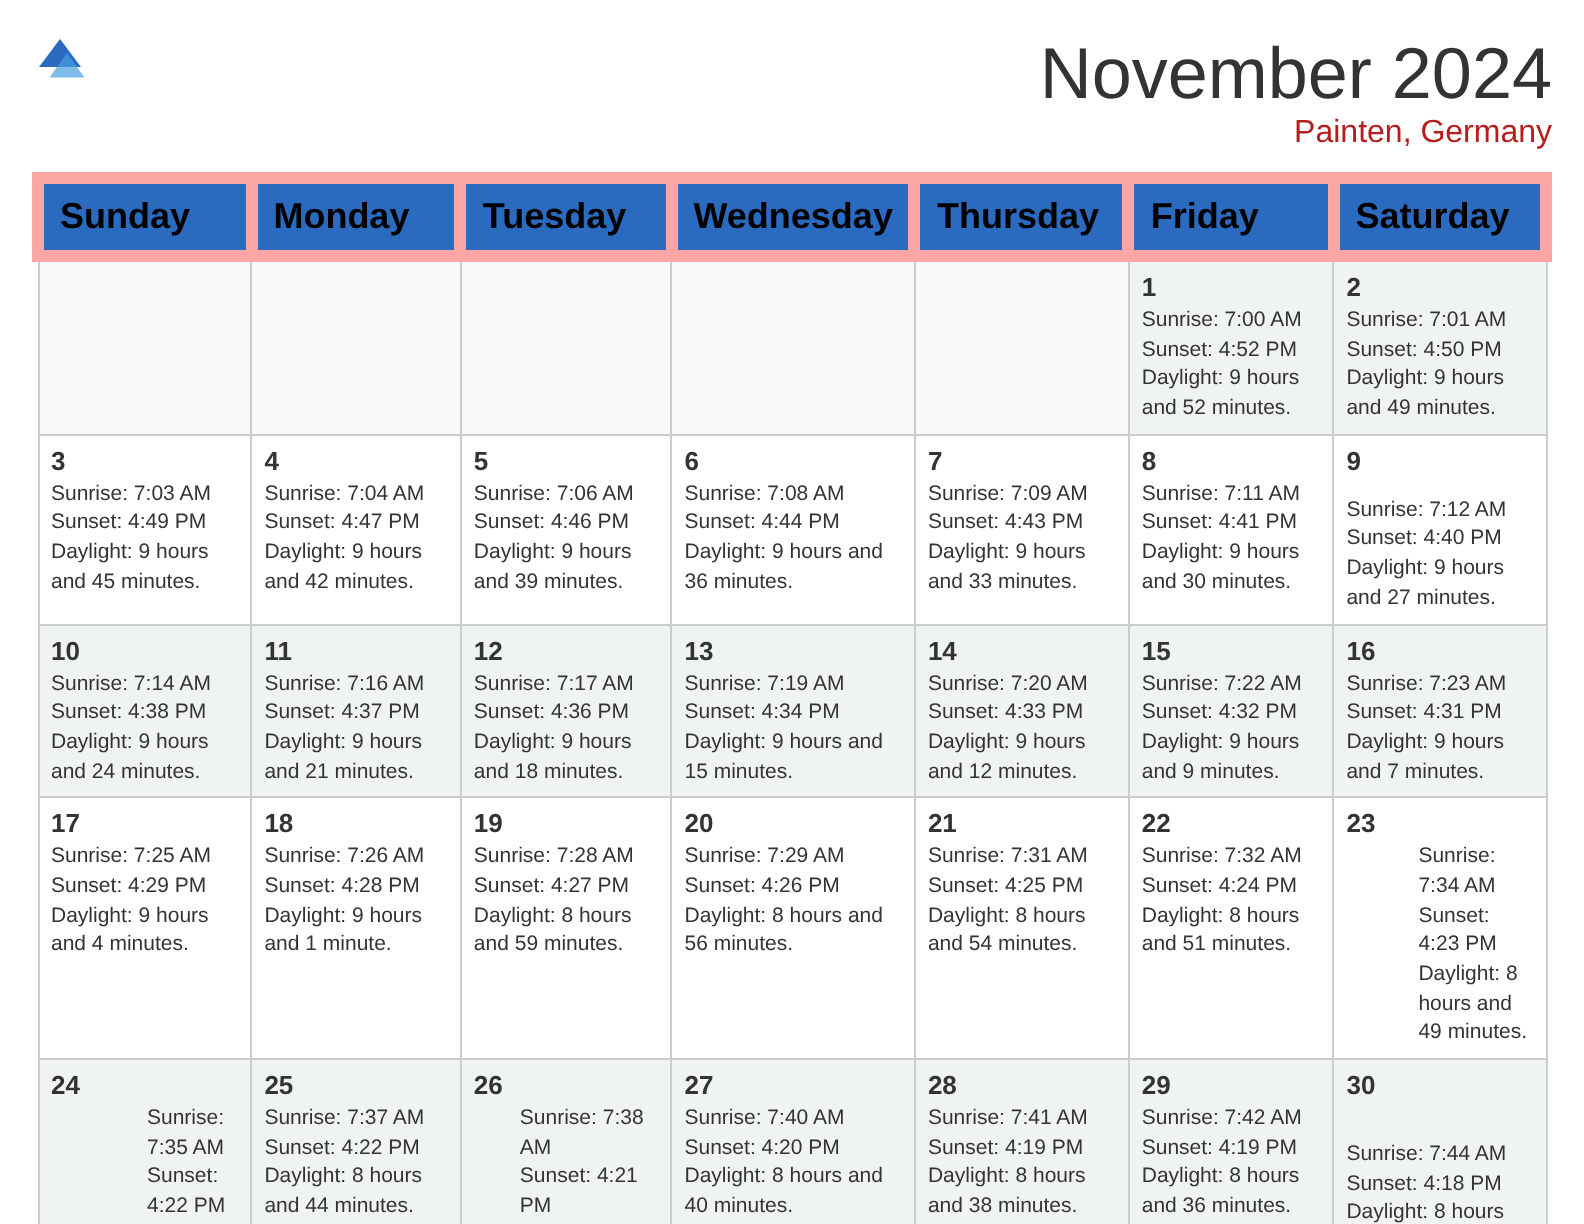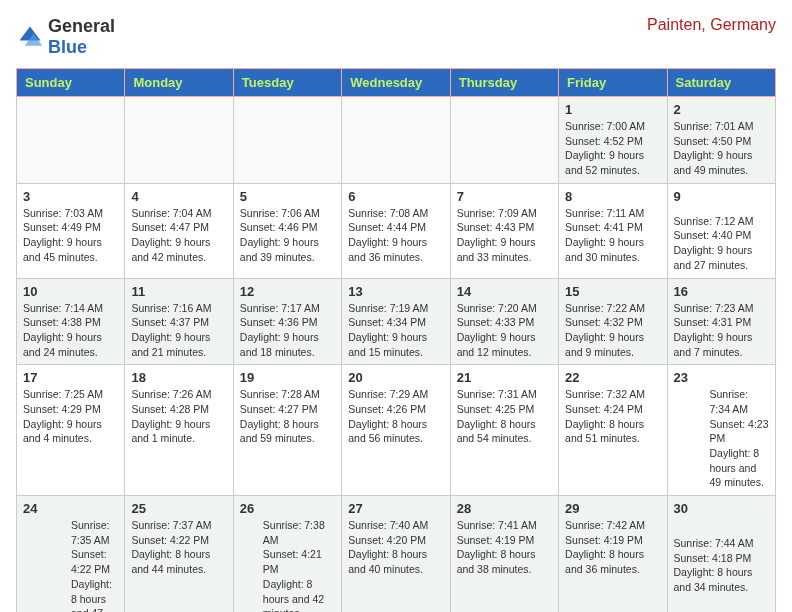--- a/index.html
+++ b/index.html
@@ -26,25 +26,25 @@
     .logo-icon {
       width: 28px;
       height: 28px;
     }
     .title-block { text-align: right; }
     .month-title { font-size: 36px; font-weight: normal; color: #333; }
     .location { font-size: 16px; color: #b91c1c; }
     .calendar { width: 100%; border-collapse: collapse; }
     .calendar th {
       background: #2a6bbf;
-      color: #bef264;
+      color: #000000;
       text-align: left;
       padding: 6px 8px;
-      font-size: 13px;
-      border: 1px solid #fca5a5;
+      font-size: 18px;
+      border: 6px solid #fca5a5;
     }
     .calendar td {
       border: 1px solid #ccc;
       vertical-align: top;
       padding: 5px 6px;
       width: calc(100%/7);
       min-height: 80px;
       font-size: 11px;
       color: #333;
       background: #fff;
@@ -56,26 +56,23 @@
   </style>
 </head>
 <body>
 
 <div class="header">
   <div class="logo">
     <svg class="logo-icon" viewBox="0 0 32 32">
       <polygon points="16,4 28,20 4,20" fill="#2a6bbf"></polygon>
       <polygon points="20,12 30,26 10,26" fill="#4a9ee0" opacity="0.7"></polygon>
     </svg>
-    <div>
-      <span class="logo-text-general">General</span><br>
-      <span class="logo-text-blue">Blue</span>
-    </div>
   </div>
   <div class="title-block">
+    <div class="month-title">November 2024</div>
     <div class="location">Painten, Germany</div>
   </div>
 </div>
 
 <table class="calendar">
   <thead>
     <tr id="weekday-header">
         <th>Sunday</th>
         <th>Monday</th>
         <th>Tuesday</th>

